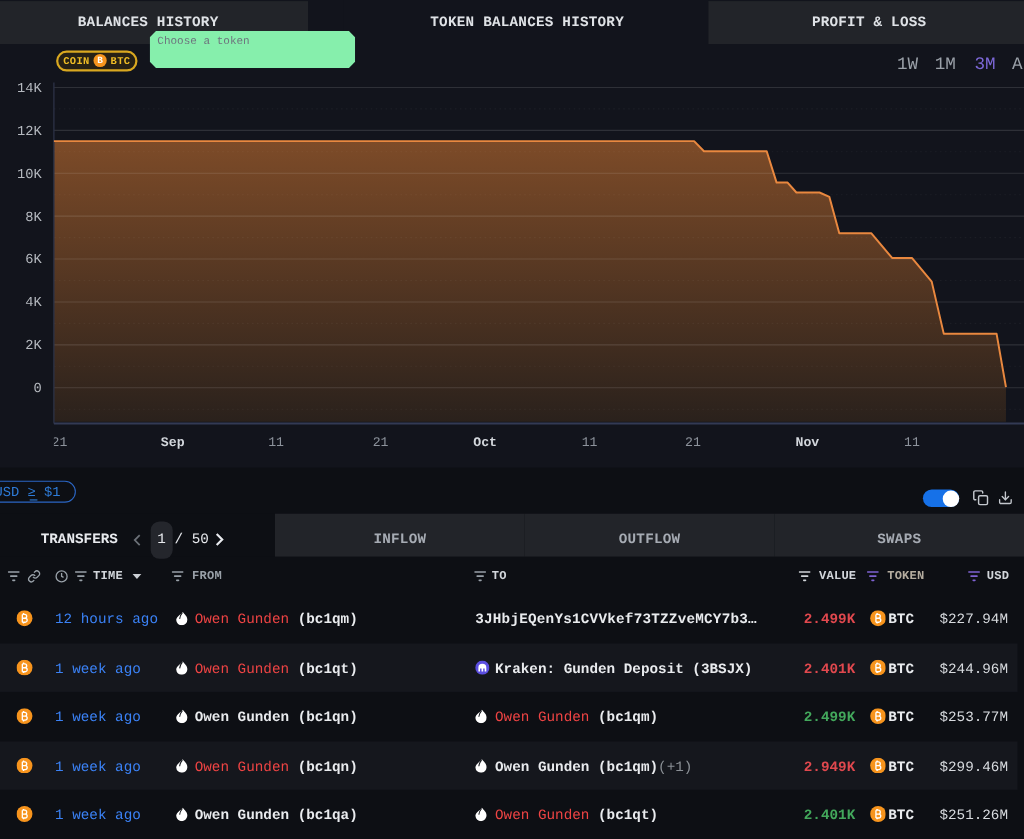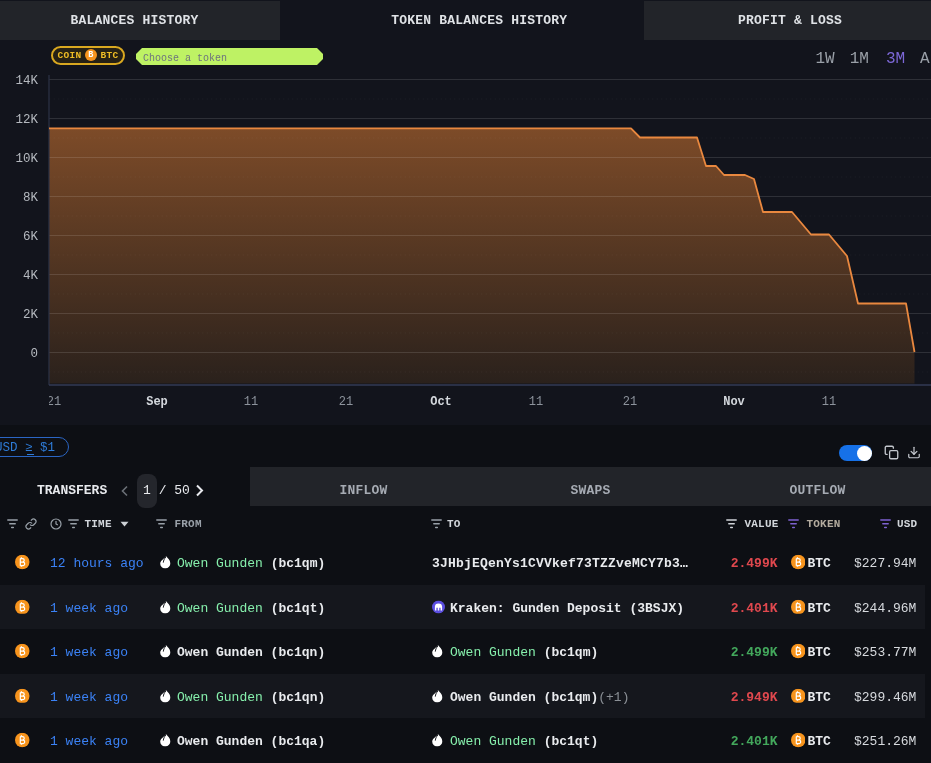--- a/index.html
+++ b/index.html
@@ -4,33 +4,33 @@
 <style>
 html,body{margin:0;padding:0;background:#0d0f14;}
 #page{position:relative;width:931px;height:763px;background:#0d0f14;font-family:"Liberation Mono",monospace;overflow:hidden;}
 .abs{position:absolute;}
 .tabbar{position:absolute;top:0;left:0;width:931px;height:40px;background:#12141c;display:flex;align-items:flex-end;}
 .tab{height:39px;margin-top:1px;display:flex;align-items:center;justify-content:center;background:#222429;color:#dfe2e6;font-weight:bold;font-size:13px;letter-spacing:0.2px;}
 .tab.active{background:#12141c;height:40px;margin-top:0;}
 .chartcard{position:absolute;top:40px;left:0;width:931px;height:385px;background:#12141c;}
 .pill{position:absolute;left:51px;top:45.5px;width:70px;height:15.5px;border:2px solid #d9a820;border-radius:11px;display:flex;align-items:center;justify-content:center;gap:3.5px;font-weight:bold;font-size:9.5px;color:#eebc25;letter-spacing:0.3px;background:#262115;}
 .btcdot{width:12px;height:12px;border-radius:50%;background:#f7941d;color:#fff;font-size:8.5px;font-weight:bold;display:flex;align-items:center;justify-content:center;}
-.input{position:absolute;left:136px;top:48px;width:180px;height:17px;background:#bef264;color:#6e747e;font-size:10px;line-height:21px;padding-left:7px;clip-path:polygon(6px 0,calc(100% - 6px) 0,100% 6px,100% calc(100% - 6px),calc(100% - 6px) 100%,6px 100%,0 calc(100% - 6px),0 6px);}
+.input{position:absolute;left:136px;top:28px;width:180px;height:34px;background:#86efac;color:#6e747e;font-size:10px;line-height:21px;padding-left:7px;clip-path:polygon(6px 0,calc(100% - 6px) 0,100% 6px,100% calc(100% - 6px),calc(100% - 6px) 100%,6px 100%,0 calc(100% - 6px),0 6px);}
 .ranges{position:absolute;left:815.5px;top:49.5px;display:flex;font-size:16px;font-weight:normal;color:#9aa0a8;}
 .usdpill{position:absolute;left:-31px;top:437px;width:100px;height:20px;line-height:20px;border:1.3px solid #2b66c4;border-radius:12px;color:#2e7cd9;font-size:12.5px;text-align:right;padding-right:13px;box-sizing:border-box;}
 .toggle{position:absolute;left:839px;top:445px;width:33px;height:16px;border-radius:8px;background:#1671e8;}
 .knob{position:absolute;left:18px;top:0.5px;width:15px;height:15px;border-radius:50%;background:#fff;}
 .tabrow{position:absolute;top:467px;left:0;width:931px;height:39px;display:flex;background:#0d0f14;}
 .tsec{width:227px;height:39px;background:#222429;box-sizing:border-box;display:flex;align-items:center;justify-content:center;color:#a6abb3;font-size:13px;font-weight:bold;letter-spacing:0.2px;padding-top:7px;}
 .hdr{position:absolute;font-size:11px;font-weight:bold;color:#99a0a8;top:518px;letter-spacing:0.2px;}
 .hdr.lt{color:#d2d6db;}
 .row{position:absolute;left:0;width:925px;height:44.5px;}
 .row .cell{position:absolute;top:calc(50% + 1px);transform:translateY(-50%);font-size:13px;white-space:nowrap;}
 .time{color:#3b82f6;}
-.gname{color:#86efac;}
+.gname{color:#ef4444;}
 .wb{color:#e9ebee;font-weight:bold;}
 .red{color:#e0484e;font-weight:bold;}
 .green{color:#43a85c;font-weight:bold;}
 .usdv{color:#d7dade;}
 .gray{color:#8b9096;}
 .icon{position:absolute;top:50%;transform:translateY(-50%);}
 .fun{width:11px;height:10px;stroke:#98a0a8;}
 </style>
 </head>
 <body>
@@ -129,22 +129,22 @@
       <svg style="margin-left:14px;" width="8" height="12" viewBox="0 0 8 12" fill="none" stroke="#6b7077" stroke-width="1.6">
           <polyline points="6,1.5 1.5,6 6,10.5"></polyline>
         </svg>
       <span style="margin-left:8px;background:#24262c;border-radius:8px;color:#e8eaee;font-size:13px;width:19.5px;height:34px;display:inline-flex;align-items:center;justify-content:center;">1</span>
       <span style="margin-left:2px;color:#e8eaee;font-size:13px;">/ 50</span>
       <svg style="margin-left:5px;" width="9" height="13" viewBox="0 0 9 13" fill="none" stroke="#e8eaee" stroke-width="2">
           <polyline points="2,1.5 7,6.5 2,11.5"></polyline>
         </svg>
     </div>
     <div class="tsec">INFLOW</div>
+    <div class="tsec">OUTFLOW</div>
     <div class="tsec">SWAPS</div>
-    <div class="tsec">OUTFLOW</div>
   </div>
   <div id="hdrrow">
     <svg class="abs fun" style="left:7px;top:519px;">
         <use href="#fn"></use>
       </svg>
     <svg class="abs" style="left:25px;top:518px;" width="12" height="12" viewBox="0 0 24 24" fill="none" stroke="#98a0a8" stroke-width="2.4">
         <path d="M10 13a5 5 0 0 0 7.54.54l3-3a5 5 0 0 0-7.07-7.07l-1.72 1.71"></path>
         <path d="M14 11a5 5 0 0 0-7.54-.54l-3 3a5 5 0 0 0 7.07 7.07l1.71-1.71"></path>
       </svg>
     <svg class="abs" style="left:50px;top:518px;" width="12" height="12" viewBox="0 0 24 24" fill="none" stroke="#98a0a8" stroke-width="2.4">

